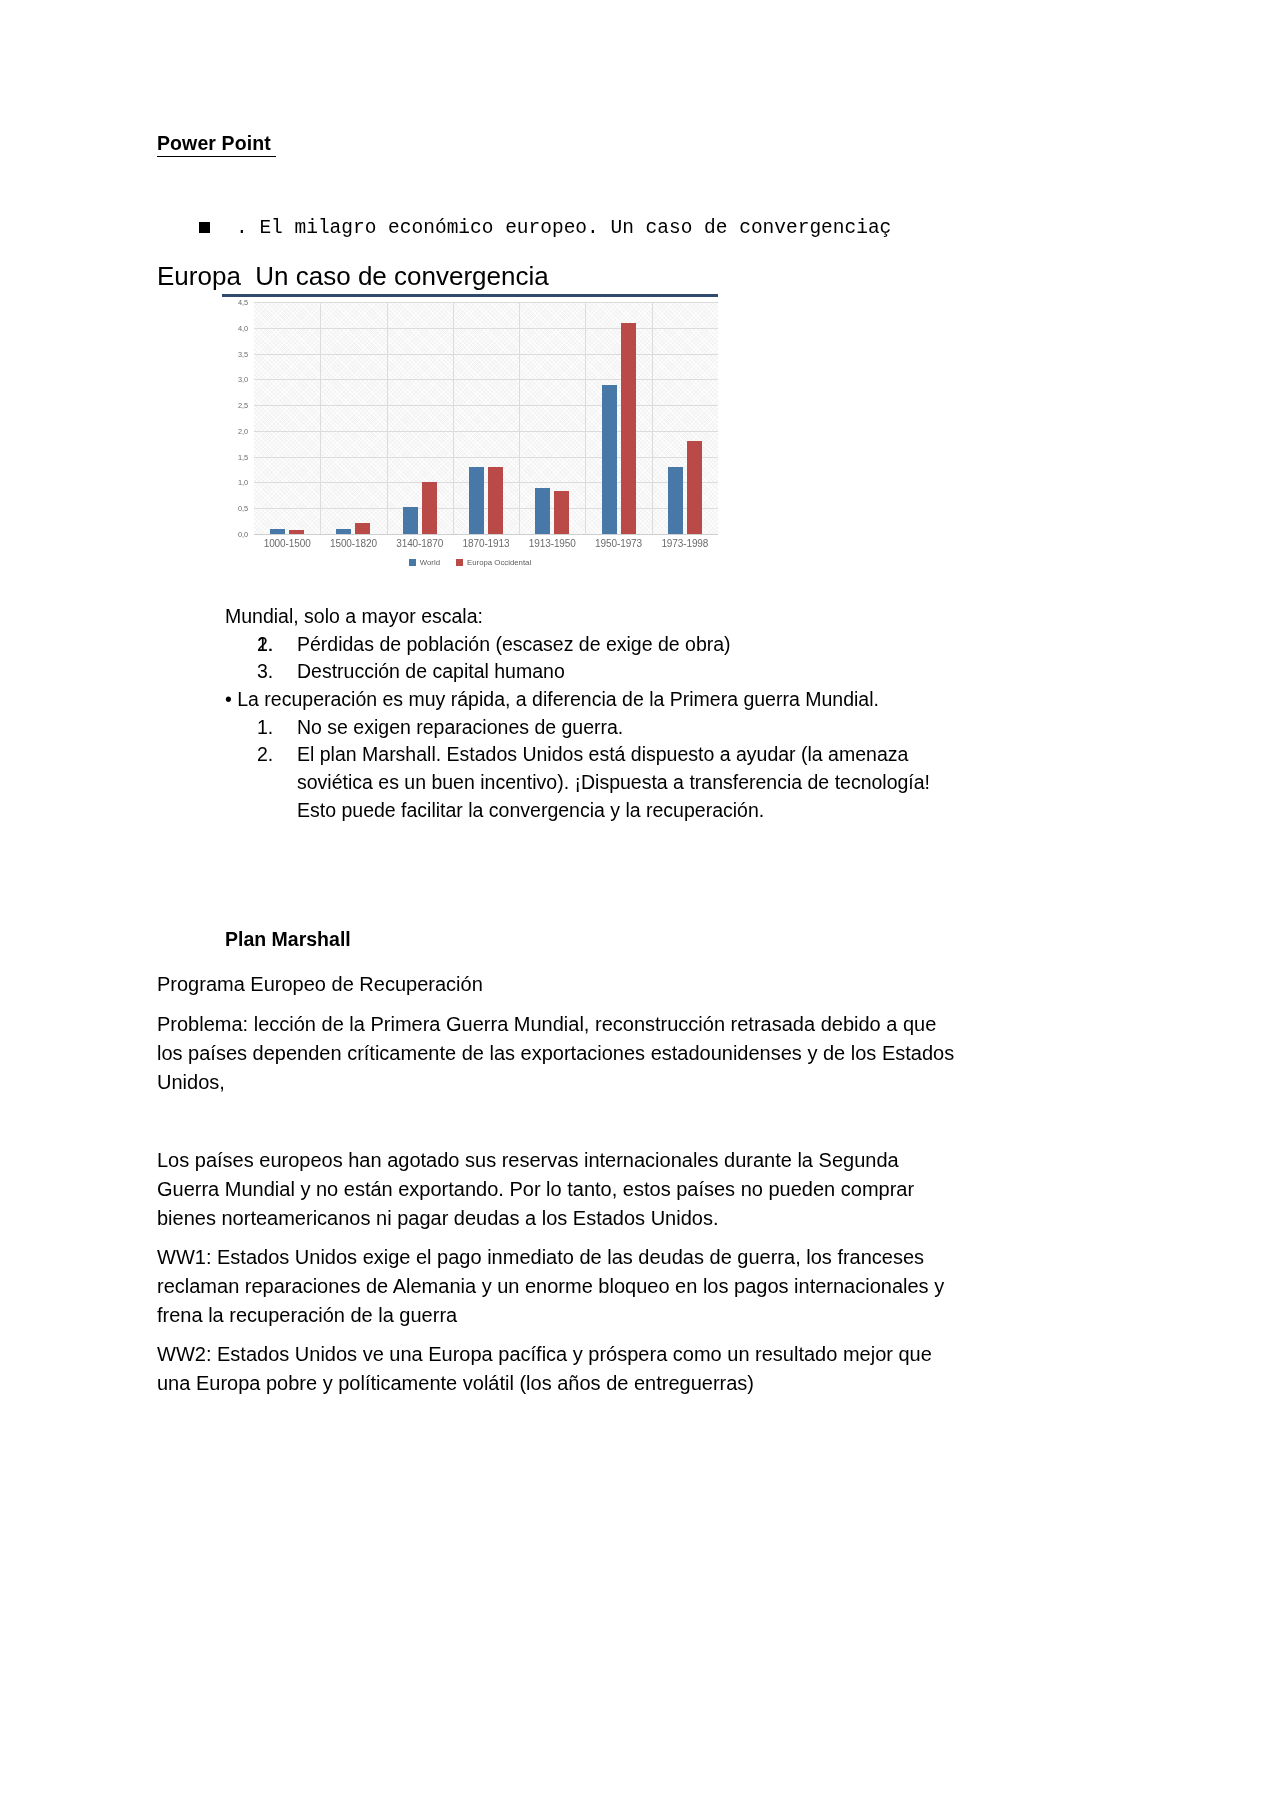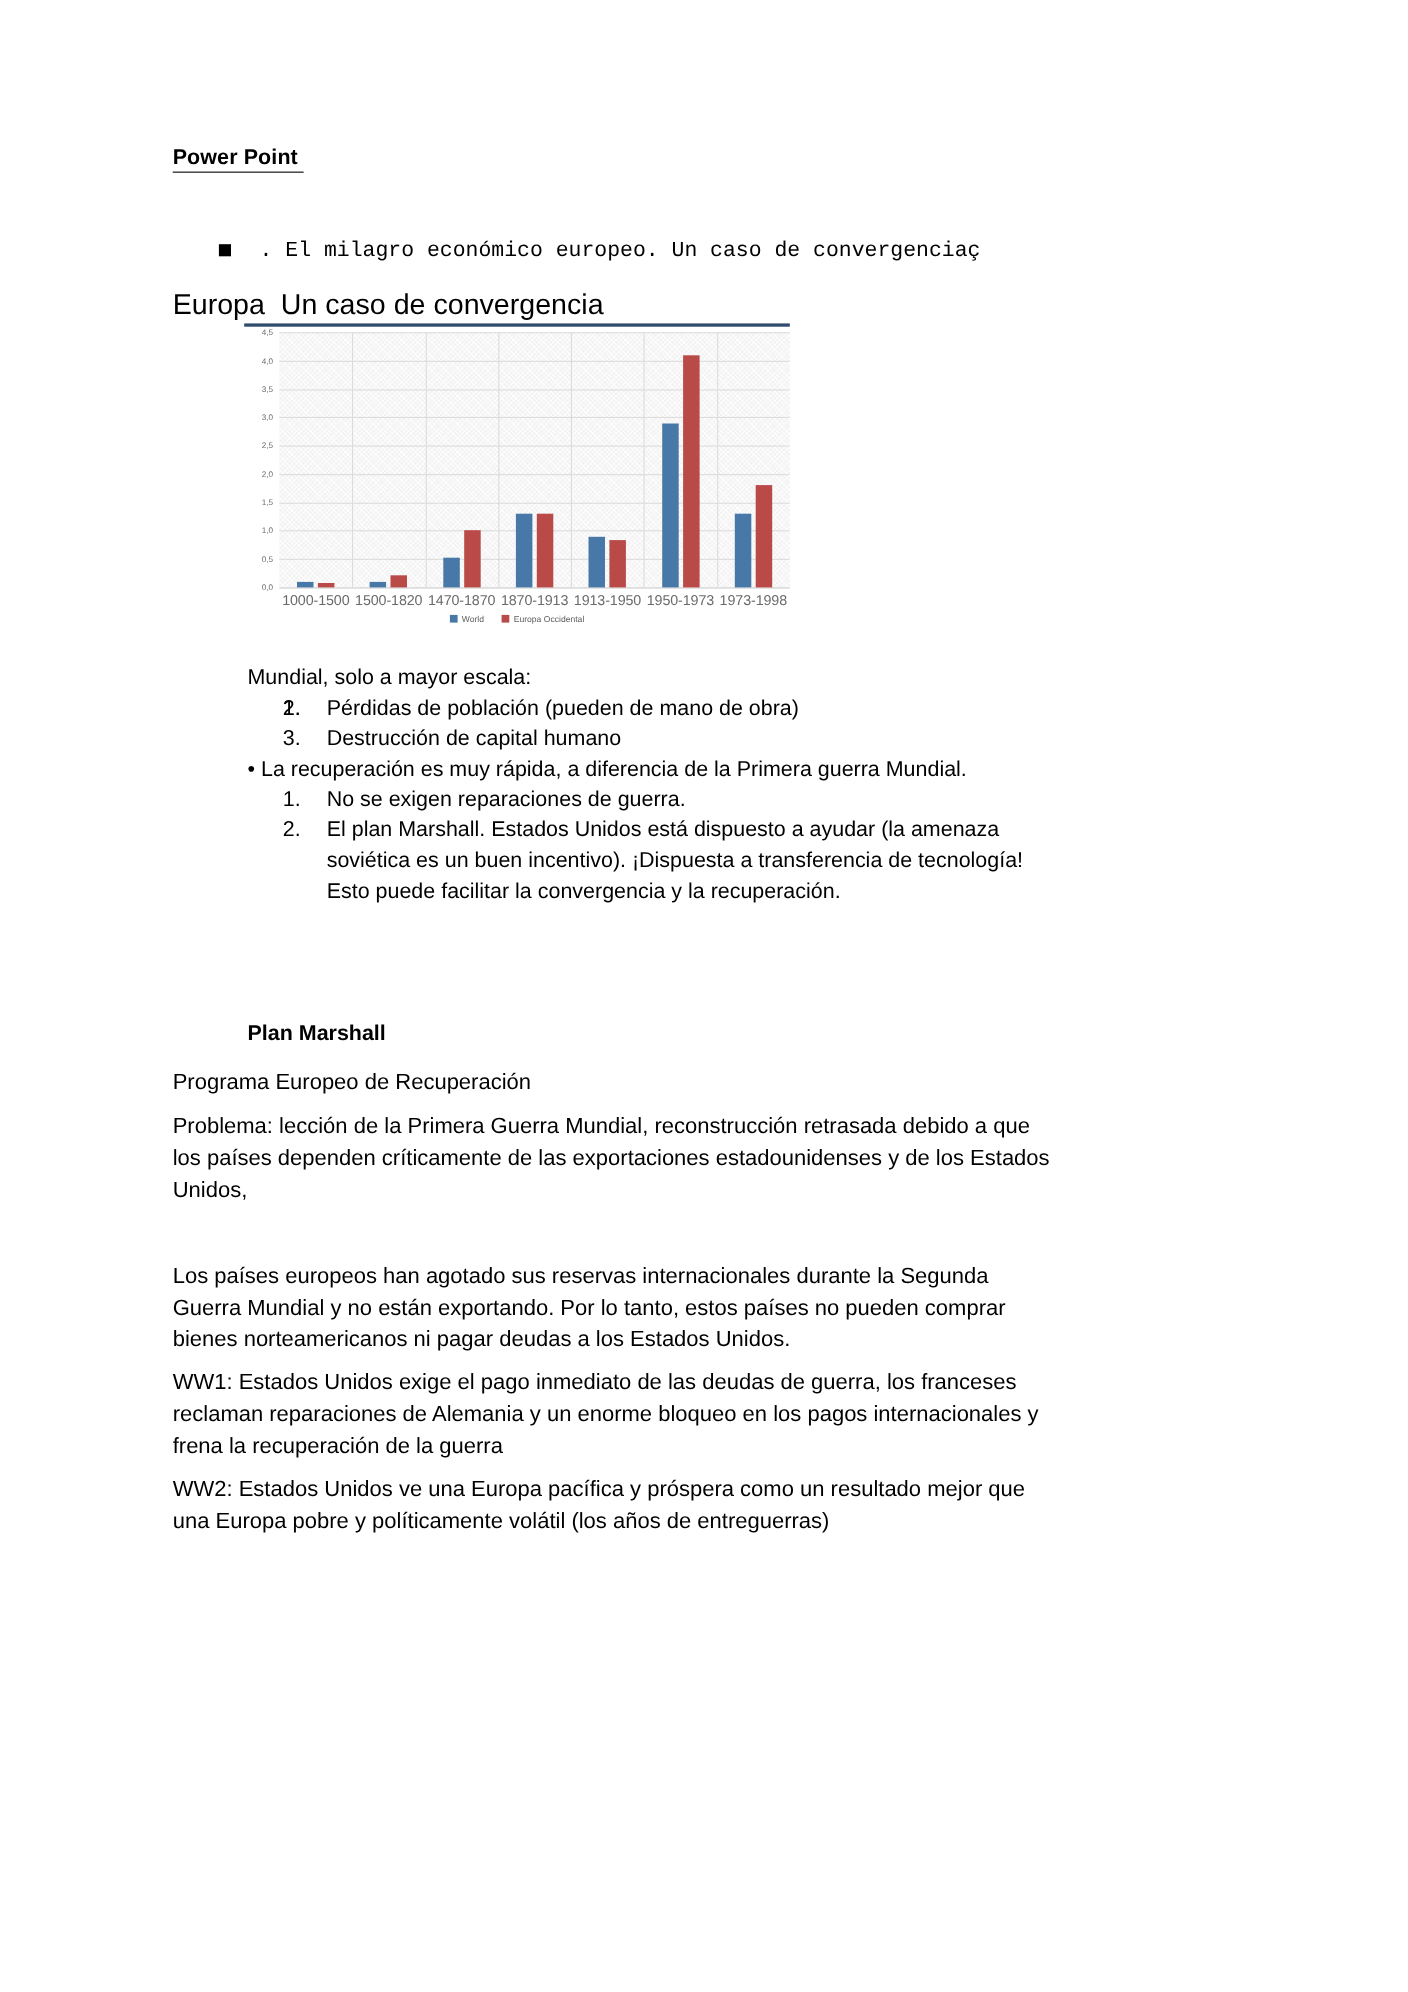--- a/index.html
+++ b/index.html
@@ -143,21 +143,21 @@
   .bar.europa { background: #b94a48; }
   .x-labels {
     position: absolute;
     left: 32px;
     right: 0;
     top: 244px;
     height: 16px;
   }
   .x-label {
     position: absolute;
-    font-size: 13px;
+    font-size: 10px;
     color: #6b6b6b;
     text-align: center;
     transform: translateX(-50%);
     white-space: nowrap;
     letter-spacing: -0.1px;
   }
   .legend {
     position: absolute;
     left: 0; right: 0;
     top: 264px;
@@ -291,21 +291,21 @@
           </div>
           <div class="cat-group" style="left: 397.714px; width: 66.2857px;">
             <div class="bar world" style="height: 67.0222px; background: rgb(72, 120, 168);"></div>
             <div class="bar europa" style="height: 92.8px; background: rgb(185, 74, 72);"></div>
           </div>
         </div>
     </div>
     <div class="x-labels" id="x-labels">
         <div class="x-label" style="left: 33.1429px;">1000-1500</div>
         <div class="x-label" style="left: 99.4286px;">1500-1820</div>
-        <div class="x-label" style="left: 165.714px;">1470-1870</div>
+        <div class="x-label" style="left: 165.714px;">3140-1870</div>
         <div class="x-label" style="left: 232px;">1870-1913</div>
         <div class="x-label" style="left: 298.286px;">1913-1950</div>
         <div class="x-label" style="left: 364.571px;">1950-1973</div>
         <div class="x-label" style="left: 430.857px;">1973-1998</div>
       </div>
     <div class="legend" id="chart-legend">
         <div class="legend-item">
           <span class="legend-swatch" style="background: rgb(72, 120, 168);"></span>
           <span class="legend-text">World</span>
         </div>
@@ -313,21 +313,21 @@
           <span class="legend-swatch" style="background: rgb(185, 74, 72);"></span>
           <span class="legend-text">Europa Occidental</span>
         </div>
       </div>
   </div>
 
   <div class="body-block" style="left:225px; top:603px; width:740px;">
     <p class="para">Mundial, solo a mayor escala:</p>
     <ol class="num-list" id="consequences-list">
         <li><span class="num">1.</span></li>
-        <li><span class="num">2.</span><span>Pérdidas de población (pueden de mano de obra)</span></li>
+        <li><span class="num">2.</span><span>Pérdidas de población (escasez de exige de obra)</span></li>
         <li><span class="num">3.</span><span>Destrucción de capital humano</span></li>
       </ol>
     <p class="para">• La recuperación es muy rápida, a diferencia de la Primera guerra Mundial.</p>
     <ol class="num-list" id="recovery-list">
         <li><span class="num">1.</span><span>No se exigen reparaciones de guerra.</span></li>
         <li><span class="num">2.</span><span>El plan Marshall. Estados Unidos está dispuesto a ayudar (la amenaza soviética es un buen incentivo). ¡Dispuesta a transferencia de tecnología! Esto puede facilitar la convergencia y la recuperación.</span></li>
       </ol>
   </div>
 
   <div class="section-head" style="left:225px; top:928px;">Plan Marshall</div>

